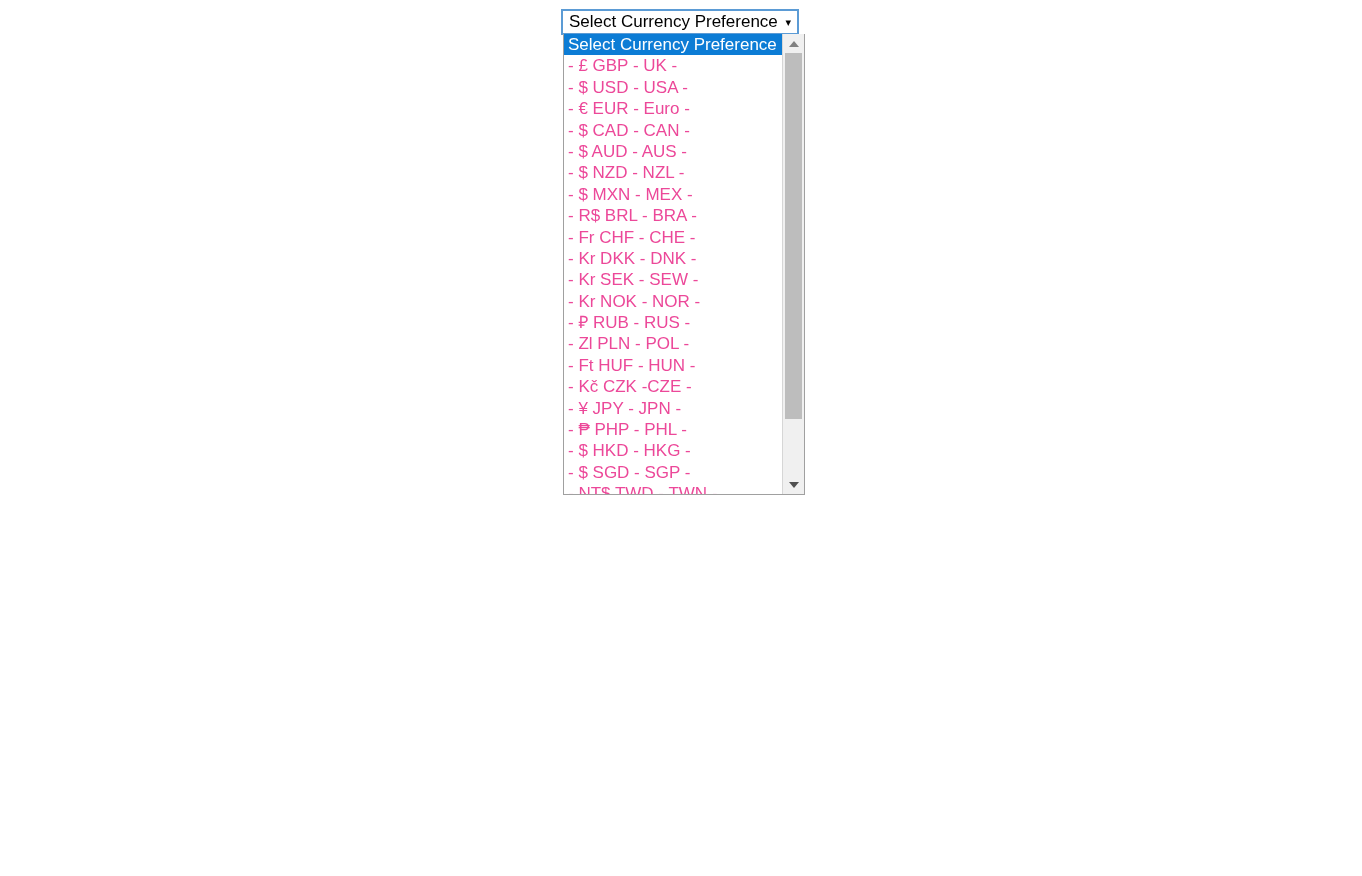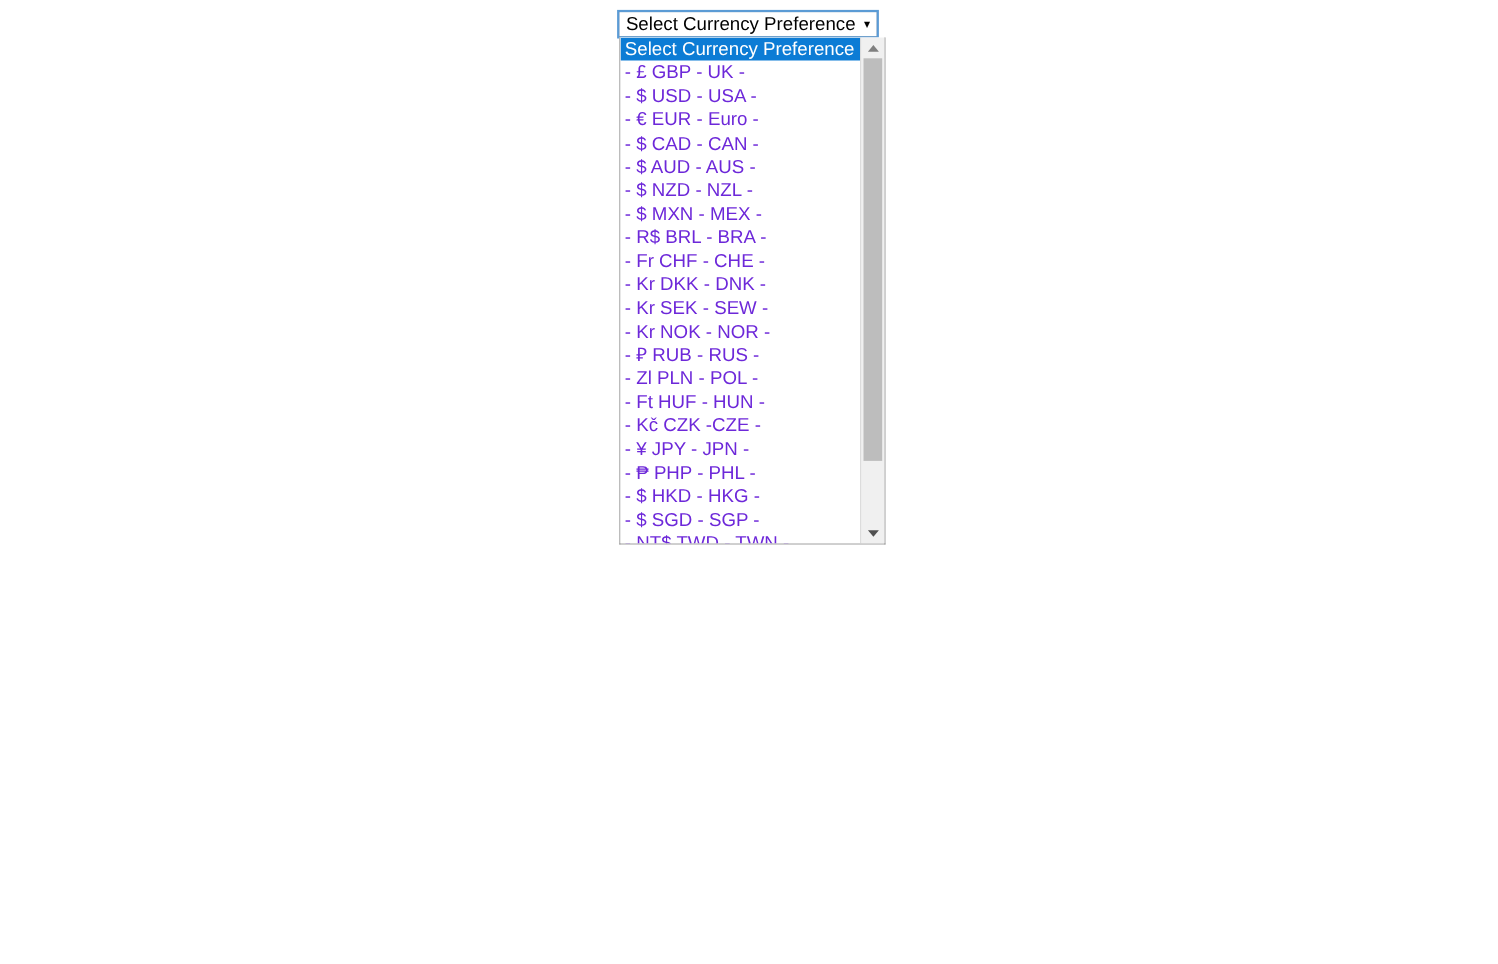--- a/index.html
+++ b/index.html
@@ -76,21 +76,21 @@
     width: 219px;
     height: 100%;
     overflow: hidden;
     background: #ffffff;
   }
 
   .option {
     height: 21.4px;
     line-height: 21.4px;
     font-size: 17px;
-    color: #6d28d9;
+    color: #ec4899;
     padding-left: 4px;
     white-space: nowrap;
     overflow: hidden;
     cursor: default;
   }
 
   .option.selected {
     background: #0c7cd5;
     color: #ffffff;
     width: 216px;

